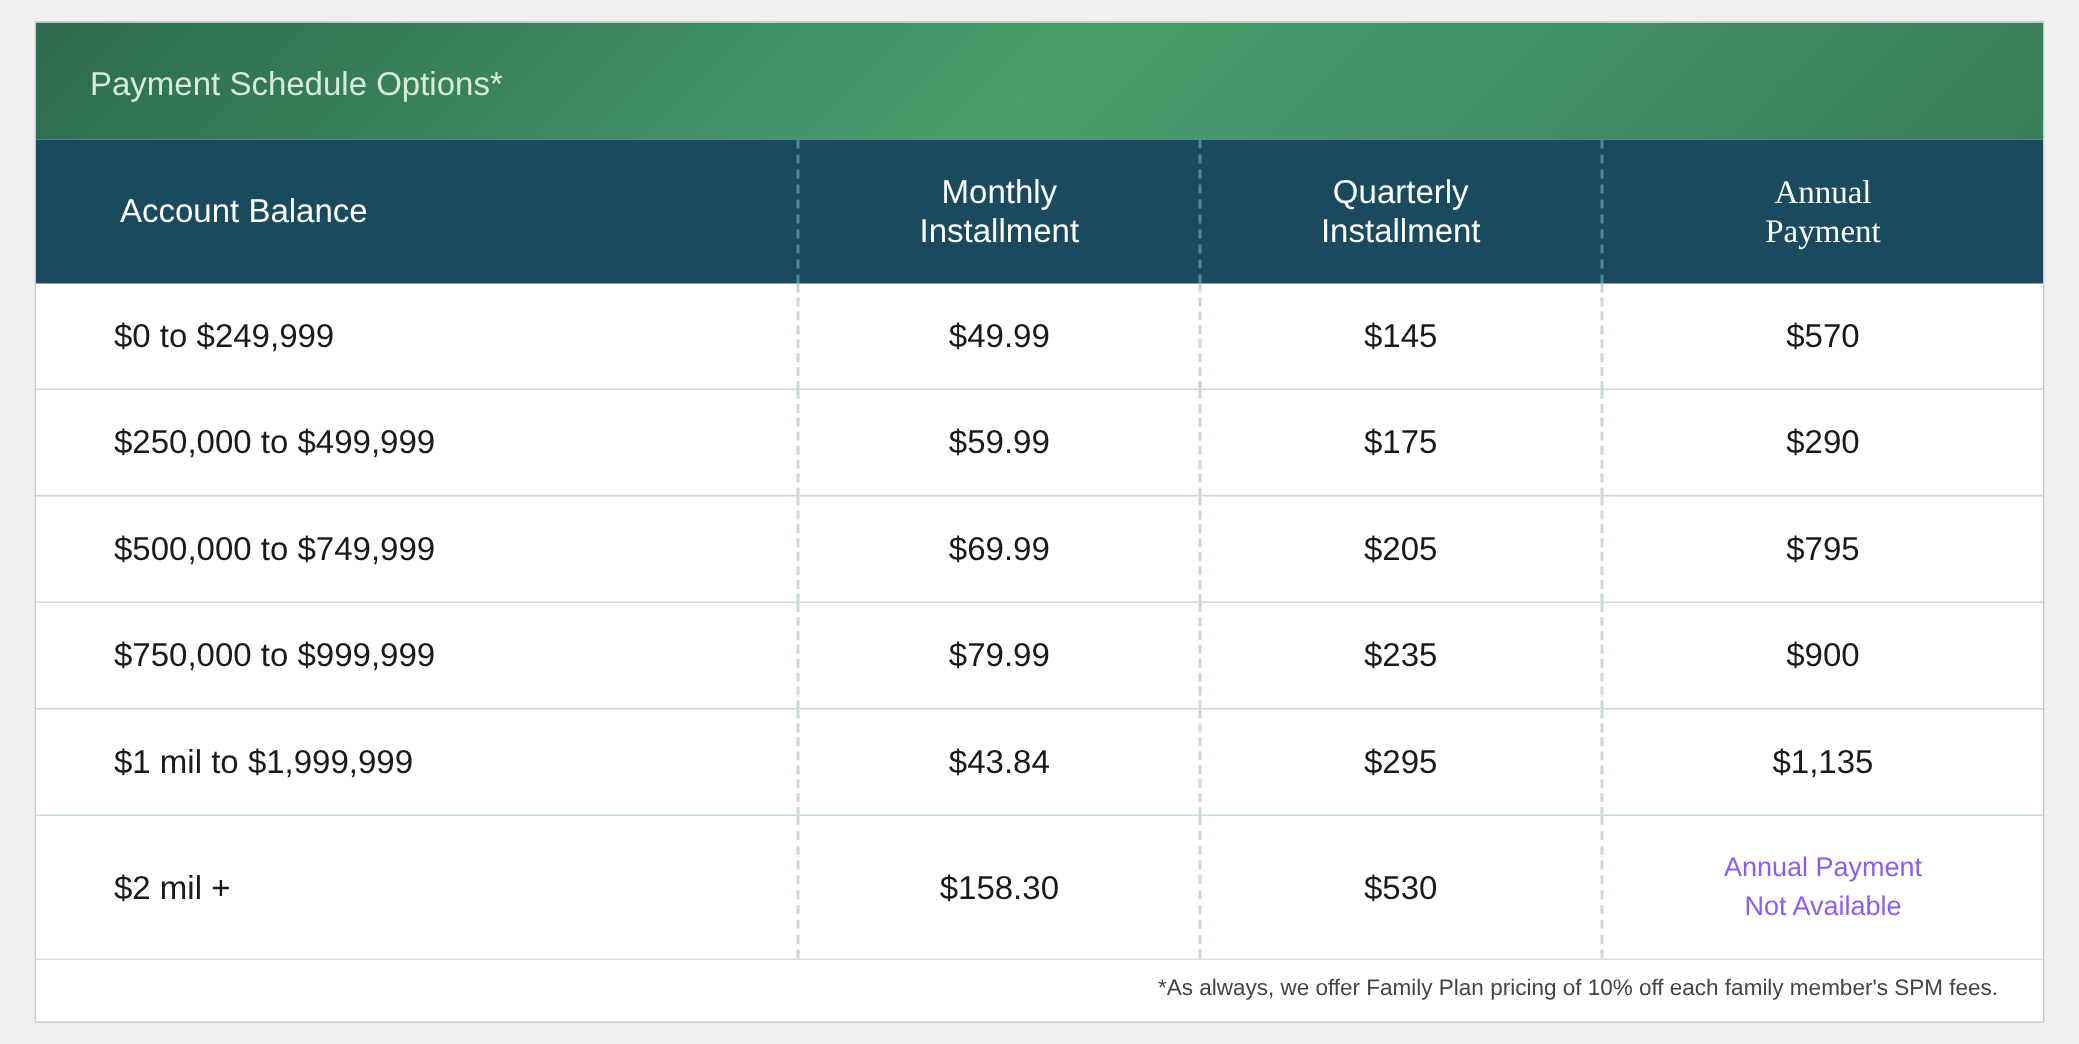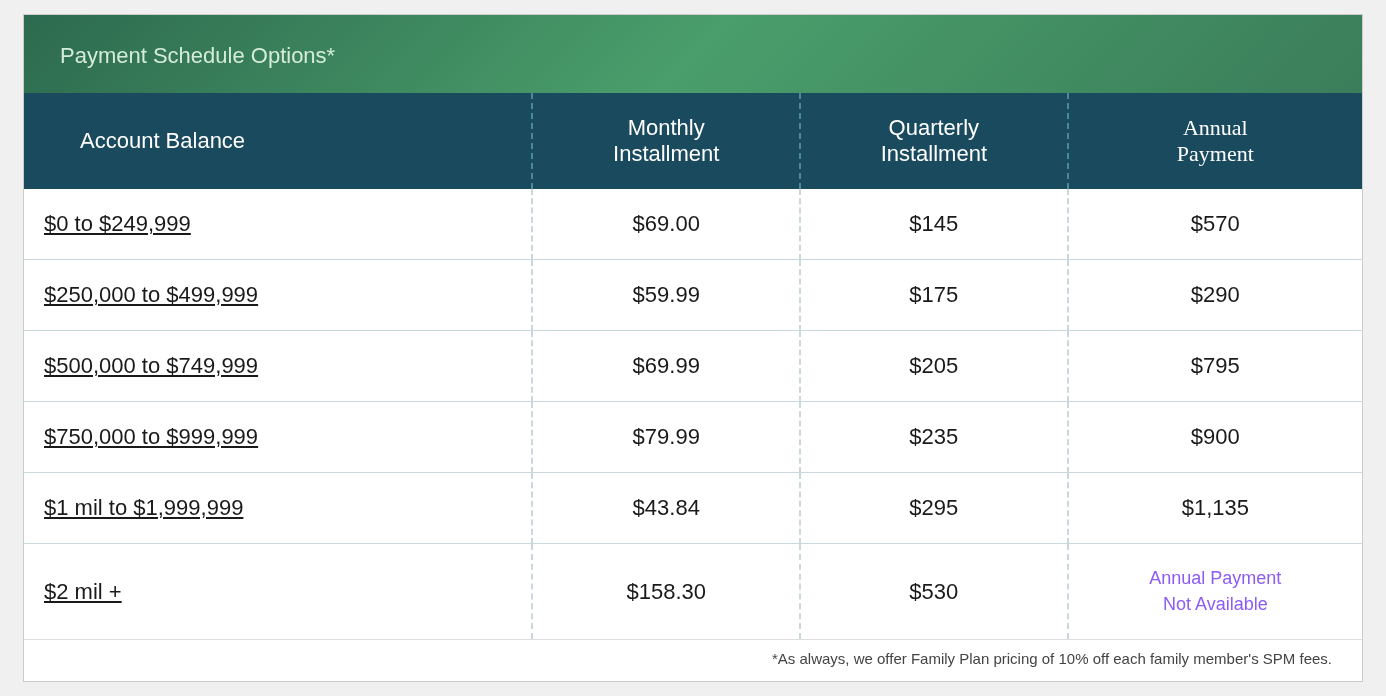--- a/index.html
+++ b/index.html
@@ -90,23 +90,22 @@
       font-size: 22px;
       color: #1a1a1a;
       padding: 22px 20px;
       text-align: center;
       border-right: 2px dashed #c8d8dd;
       vertical-align: middle;
     }
 
     tbody td:first-child {
       text-align: left;
-      padding-left: 20px;
+      padding-left: 52px;
       border-right: 2px dashed #c8d8dd;
-      text-decoration: underline;
     }
 
     tbody td:last-child {
       border-right: none;
     }
 
     .not-available {
       font-size: 18px;
       color: #8b5cf6;
       line-height: 1.4;
@@ -140,21 +139,21 @@
         <tr>
           <th class="col-account">Account Balance</th>
           <th class="col-monthly">Monthly<br>Installment</th>
           <th class="col-quarterly">Quarterly<br>Installment</th>
           <th class="col-annual">Annual<br>Payment</th>
         </tr>
       </thead>
       <tbody id="table-body">
       <tr>
             <td>$0 to $249,999</td>
-            <td>$69.00</td>
+            <td>$49.99</td>
             <td>$145</td>
             <td>$570</td>
           </tr>
           <tr>
             <td>$250,000 to $499,999</td>
             <td>$59.99</td>
             <td>$175</td>
             <td>$290</td>
           </tr>
           <tr>

